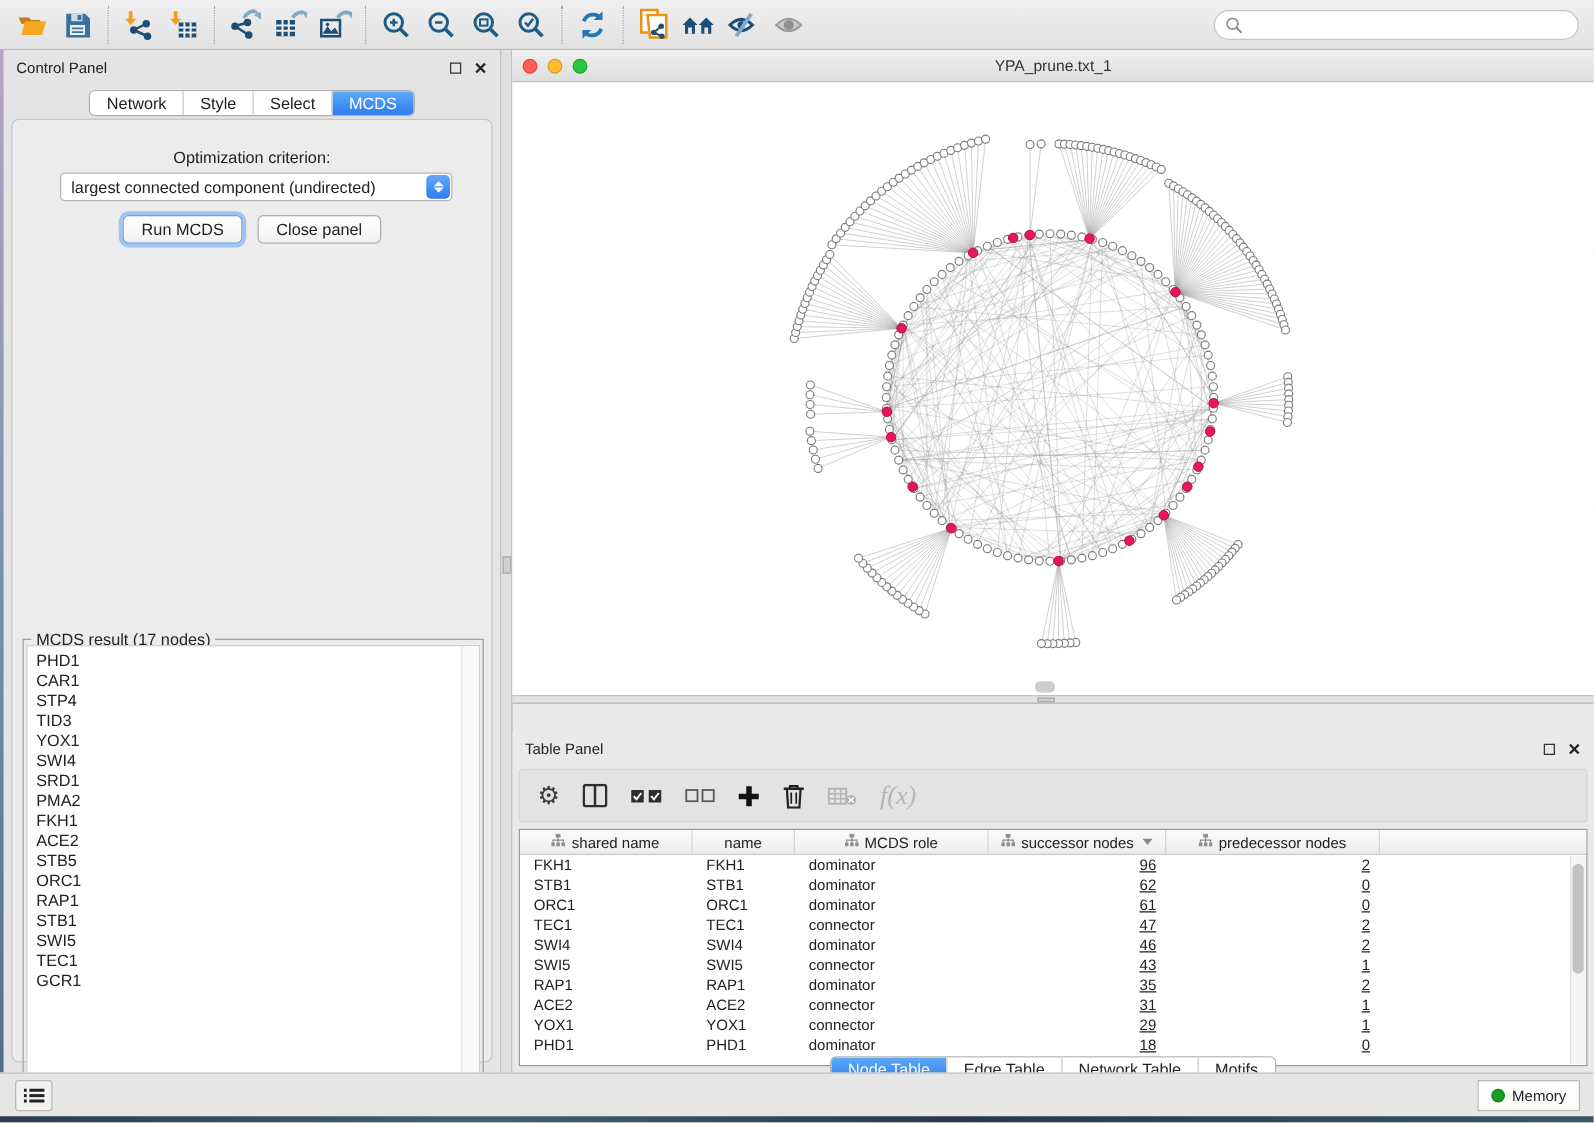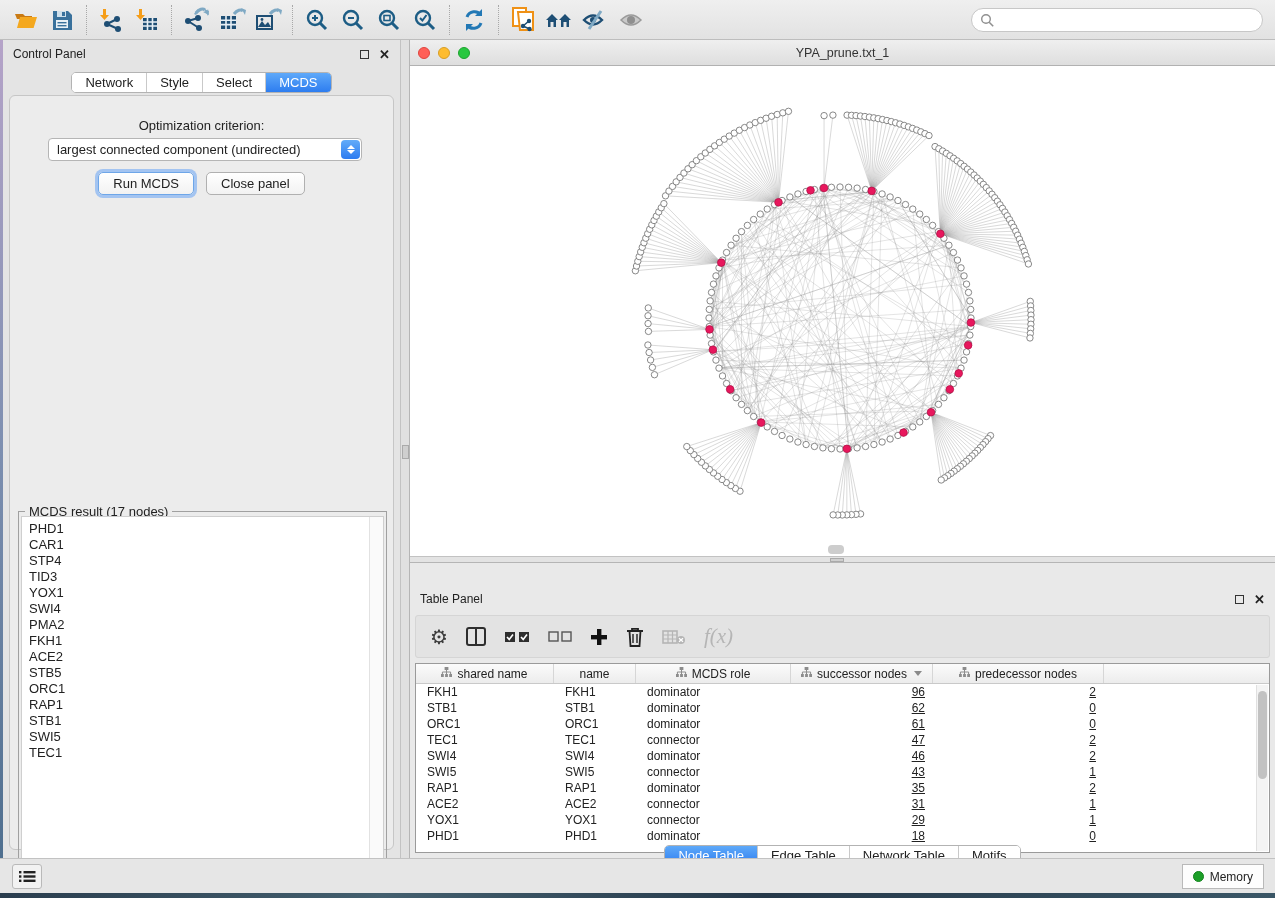--- a/index.html
+++ b/index.html
@@ -278,29 +278,31 @@
       <div class="mcds-group">
         <span class="mcds-legend">MCDS result (17 nodes)</span>
         <div class="mcds-list">
           <ul id="mcds-list">
               <li>PHD1</li>
               <li>CAR1</li>
               <li>STP4</li>
               <li>TID3</li>
               <li>YOX1</li>
               <li>SWI4</li>
+              <li>SRD1</li>
               <li>PMA2</li>
               <li>FKH1</li>
               <li>ACE2</li>
               <li>STB5</li>
               <li>ORC1</li>
               <li>RAP1</li>
               <li>STB1</li>
               <li>SWI5</li>
               <li>TEC1</li>
+              <li>GCR1</li>
             </ul>
           <div class="mcds-scroll"></div>
         </div>
       </div>
     </div>
   </div>
 
   <div class="vsplit">
       <div class="grip"></div>
     </div>

